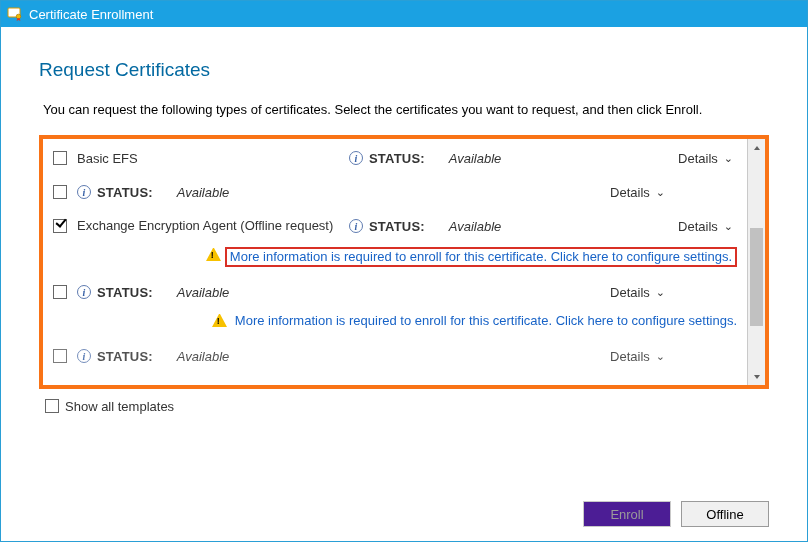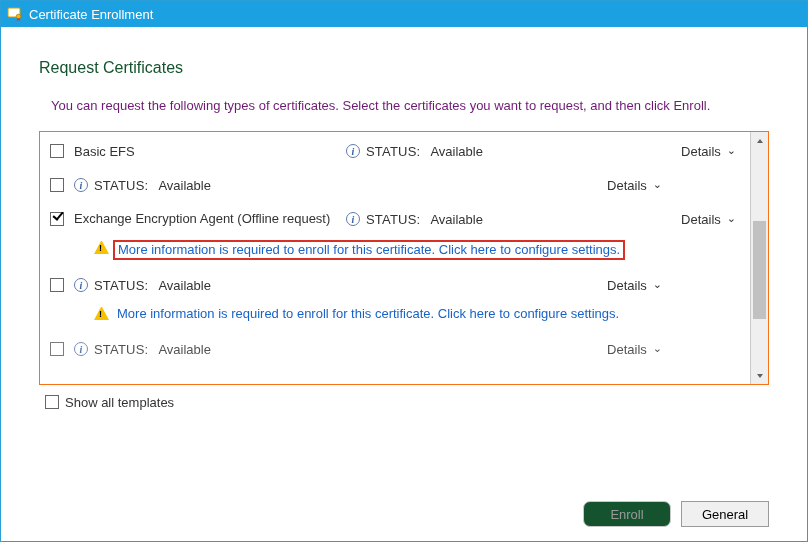--- a/index.html
+++ b/index.html
@@ -29,33 +29,33 @@
   }
   .titlebar .title { font-weight: 400; }
   .titlebar .tb-icon svg { display:block; }
   .content {
     flex: 1;
     display: flex;
     flex-direction: column;
     padding: 24px 38px 14px 38px;
   }
   .heading {
-    color: #14532d;
-    font-size: 16px;
+    color: #0369a1;
+    font-size: 19px;
     margin: 8px 0 20px 0;
     font-weight: 400;
   }
   .subtext {
-    color: #701a75;
+    color: #000000;
     font-size: 13px;
     line-height: 1.4;
-    margin: 0 0 16px 12px;
+    margin: 0 0 16px 4px;
   }
   .list-frame {
-    border: 1px solid #f97316;
+    border: 4px solid #f97316;
     height: 254px;
     position: relative;
     display: flex;
   }
   .list-inner {
     flex: 1;
     overflow: hidden;
     position: relative;
     padding: 2px 0 0 0;
     border-right: 1px solid #c9c9c9;
@@ -126,36 +126,37 @@
     border-radius: 50%;
     border: 1px solid #5e7bb0;
     color: #355fa5;
     font-size: 10px;
     font-weight: bold;
     display: flex; align-items: center; justify-content: center;
     font-family: Georgia, serif;
     font-style: italic;
     background: #fff;
   }
-  .status-lbl { font-weight: 400; letter-spacing: .2px; }
-  .status-val { margin-left: 4px; }
+  .status-lbl { font-weight: 700; letter-spacing: .2px; }
+  .status-val { margin-left: 18px; font-style: italic; }
   .details-cell {
     justify-self: end;
     display: flex;
-    align-items: flex-start;
+    align-items: center;
     gap: 6px;
     padding-right: 4px;
   }
   .chev { font-size: 11px; color: #333; }
 
   .warn-line {
     display: flex;
     align-items: flex-start;
     gap: 8px;
     padding: 4px 10px 8px 54px;
+    justify-content: flex-end;
   }
   .warn-icon {
     width: 15px;height:0;
     border-left:7.5px solid transparent;
     border-right:7.5px solid transparent;
     border-bottom:13px solid #f7c100;
     position:relative;
     margin-top:1px;
   }
   .warn-icon::after {
@@ -198,23 +199,22 @@
     height: 26px;
     font-family: inherit;
     font-size: 13px;
     background: #f0f0f0;
     border: 1px solid #9a9a9a;
     padding: 0 14px;
     cursor: default;
   }
   button.win:disabled {
     color: #9a9a9a;
-    background: #14532d;
+    background: #4c1d95;
     border-color: #c9c9c9;
-    border-radius: 7px;
   }
 </style>
 </head>
 <body>
 
 <div class="window">
 
   <div class="titlebar">
     <span class="tb-icon">
       <svg width="16" height="16" viewBox="0 0 16 16">
@@ -321,16 +321,16 @@
       </div>
     </div>
 
     <div class="below-list">
       <span class="chk"></span>
       <span>Show all templates</span>
     </div>
 
     <div class="footer">
       <button class="win" disabled="">Enroll</button>
-      <button class="win">General</button>
+      <button class="win">Offline</button>
     </div>
   </div>
 </div>
 
 </body></html>

